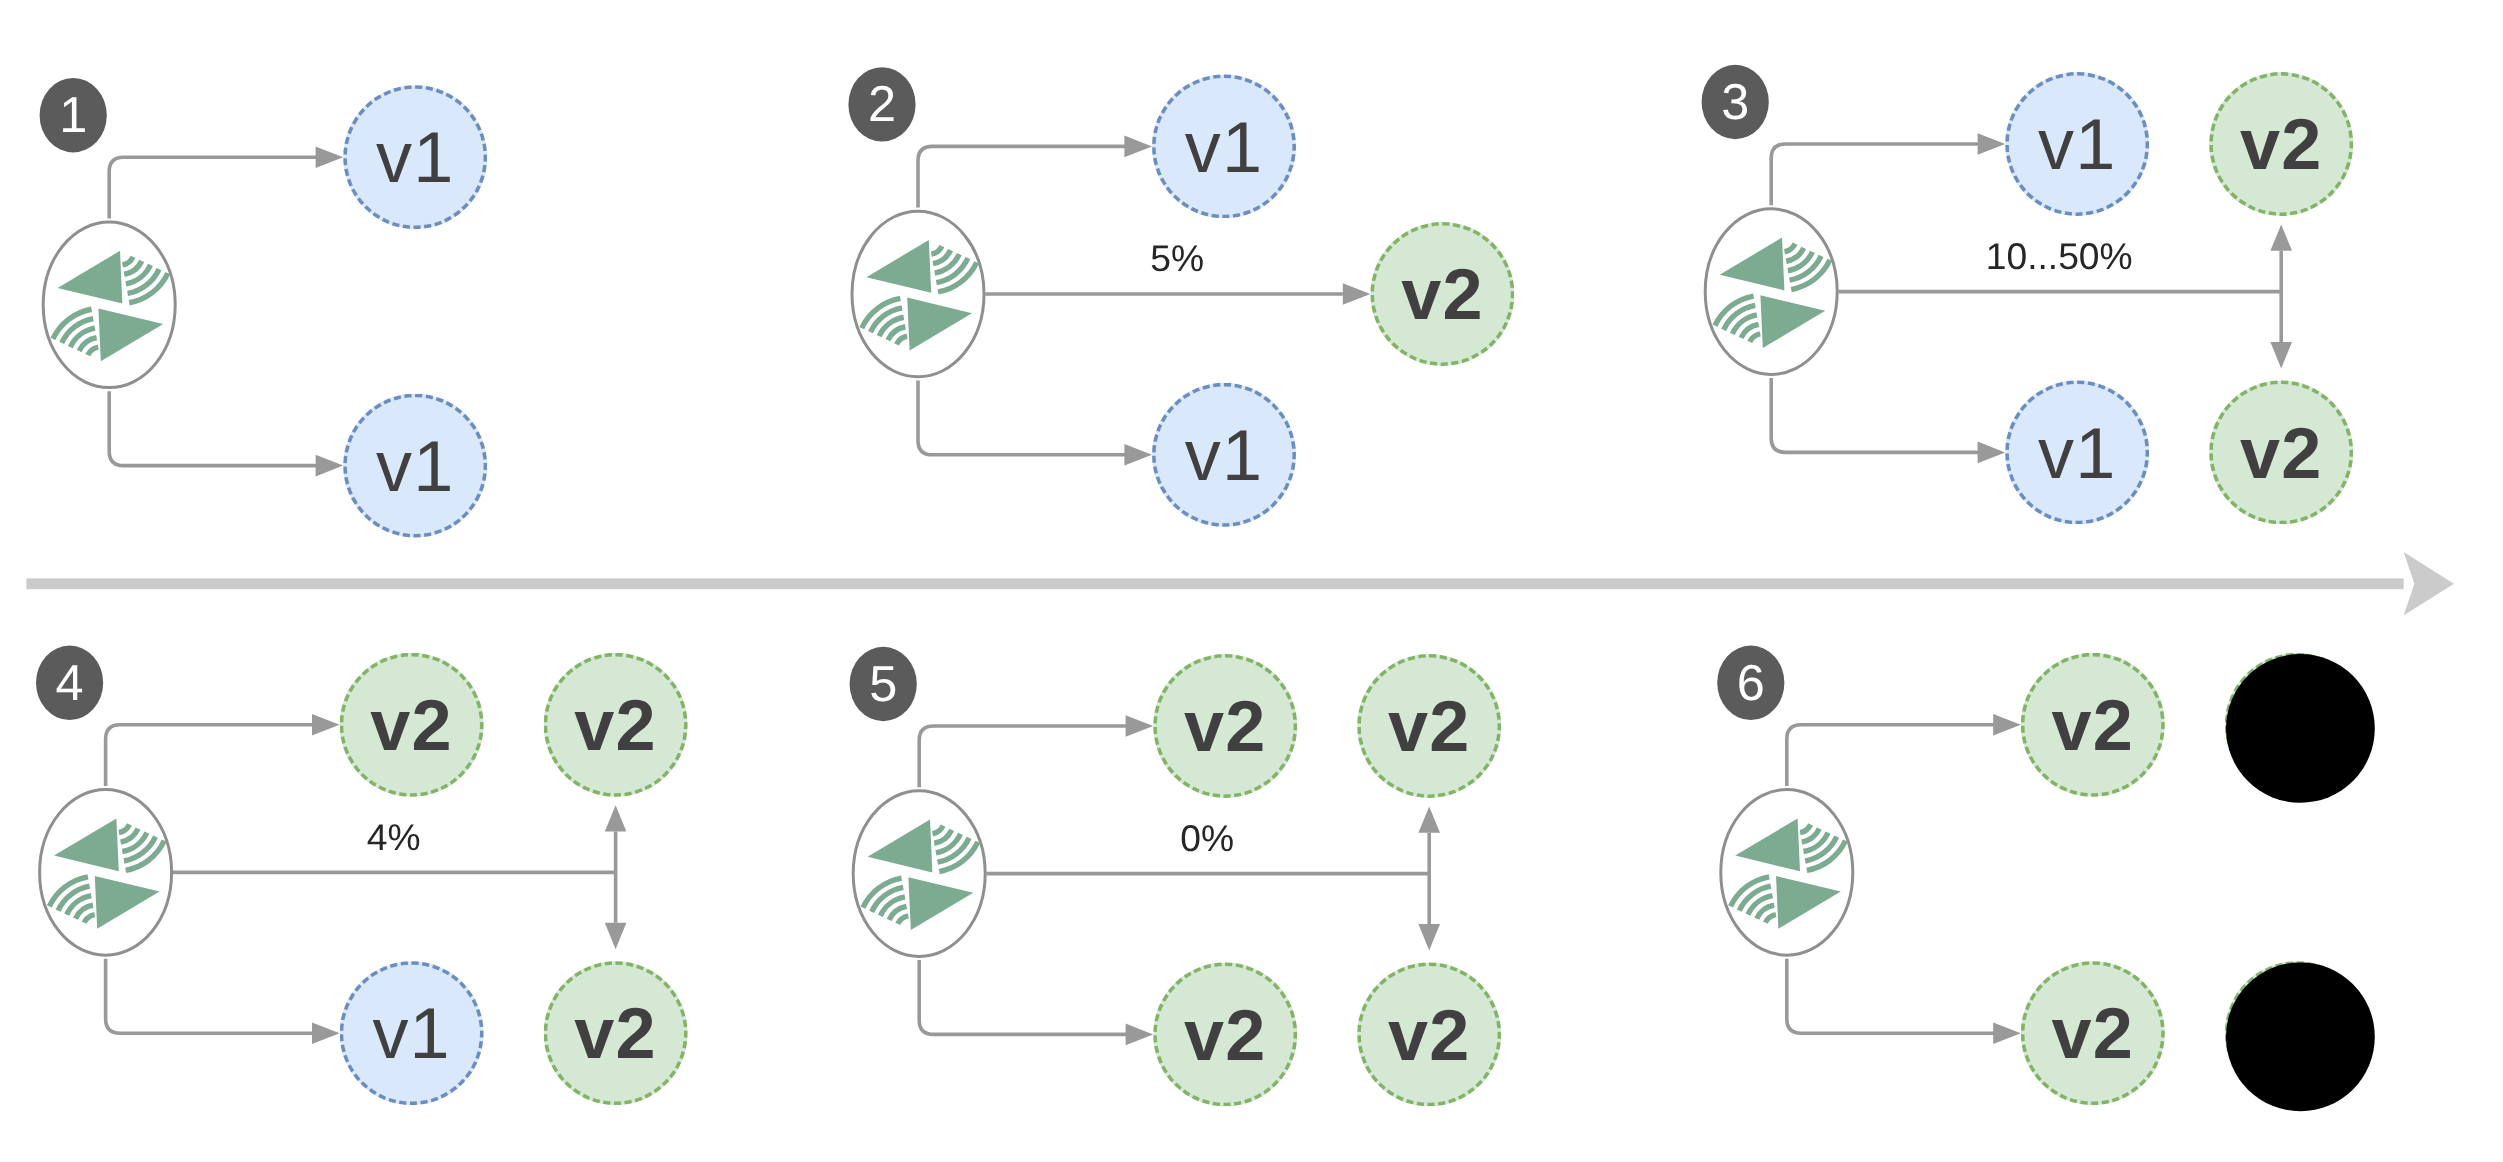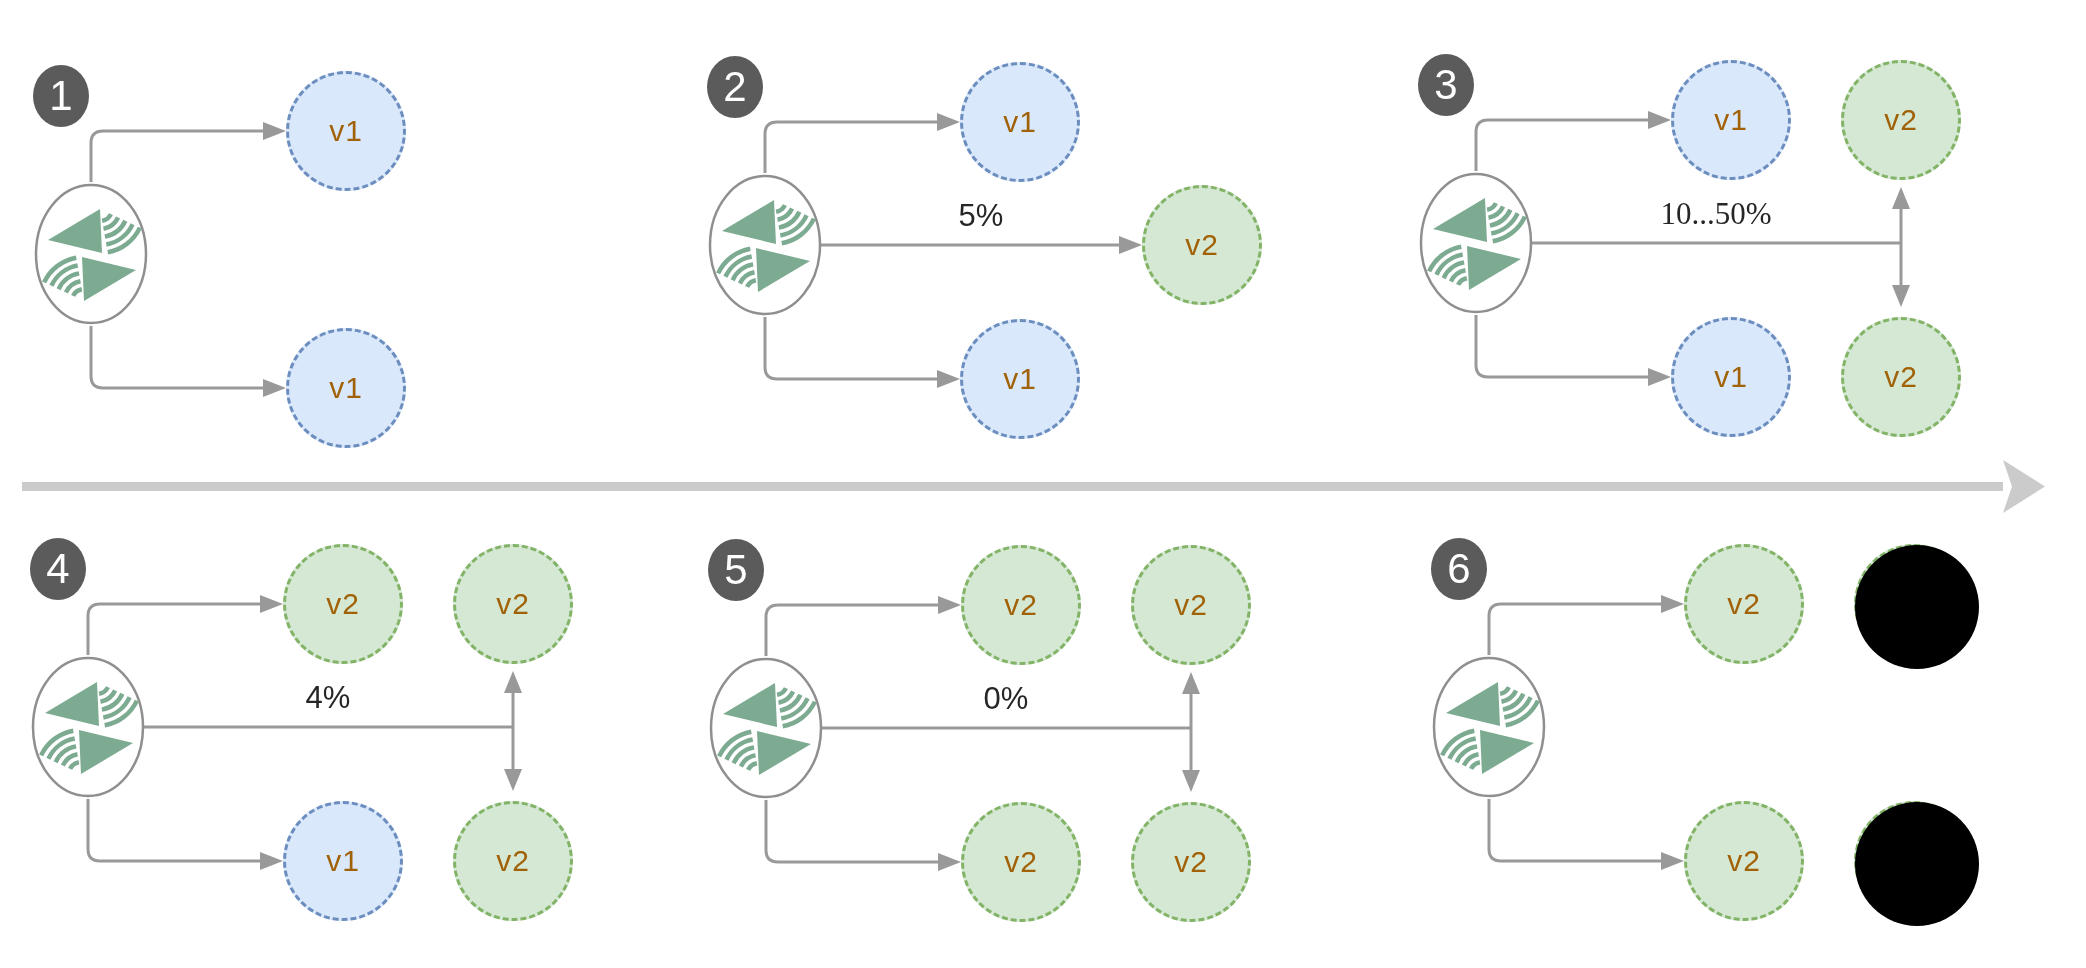--- a/index.html
+++ b/index.html
@@ -13,24 +13,24 @@
   .ah{fill:#999999;stroke:none;}
   .badge{
     position:absolute;left:22px;top:59px;width:56px;height:62px;border-radius:50%;
     background:#5b5b5b;color:#ffffff;display:flex;align-items:center;justify-content:center;
     font-size:42px;font-weight:500;
   }
   .icon{position:absolute;left:22px;top:176px;width:116px;height:144px;}
   .node{
     position:absolute;width:120px;height:120px;border-radius:50%;box-sizing:border-box;
     display:flex;align-items:center;justify-content:center;
-    font-size:30px;color:#a16207;letter-spacing:1px;
+    font-size:60px;color:#404040;letter-spacing:1px;
   }
   .node.blue{background:#dae8fc;border:3px dashed #6c8ebf;}
-  .node.green{background:#d5e8d4;border:3px dashed #82b366;}
+  .node.green{background:#d5e8d4;border:3px dashed #82b366;font-weight:bold;}
   .cross{position:absolute;left:-6px;top:-6px;width:132px;height:132px;}
   .pct{
     position:absolute;top:200px;width:200px;height:38px;line-height:38px;
     text-align:center;font-size:31px;color:#262626;
   }
   .pos-ta{left:275px;top:65px;}
   .pos-tb{left:445px;top:65px;}
   .pos-ba{left:275px;top:322px;}
   .pos-bb{left:445px;top:322px;}
   .pos-mid{left:457px;top:188px;}
@@ -130,21 +130,21 @@
       <path class="wire" d="M505 214 L505 290"></path>
       <polygon class="ah" points="505,192 496,214 514,214"></polygon>
       <polygon class="ah" points="505,312 496,290 514,290"></polygon>
     </svg>
     <div class="badge">
         <span>3</span>
       </div>
     <svg class="icon">
         <use href="#tm-icon"></use>
       </svg>
-    <div class="pct" style="left:220px;font-family:Liberation Serif, serif;">10...50%</div>
+    <div class="pct" style="left:220px;">10...50%</div>
     <div class="node blue pos-ta">
         <span>v1</span>
       </div>
     <div class="node green pos-tb">
         <span>v2</span>
       </div>
     <div class="node blue pos-ba">
         <span>v1</span>
       </div>
     <div class="node green pos-bb">

